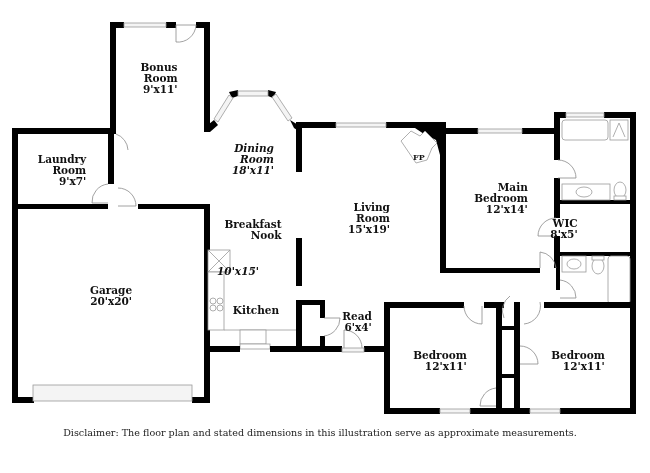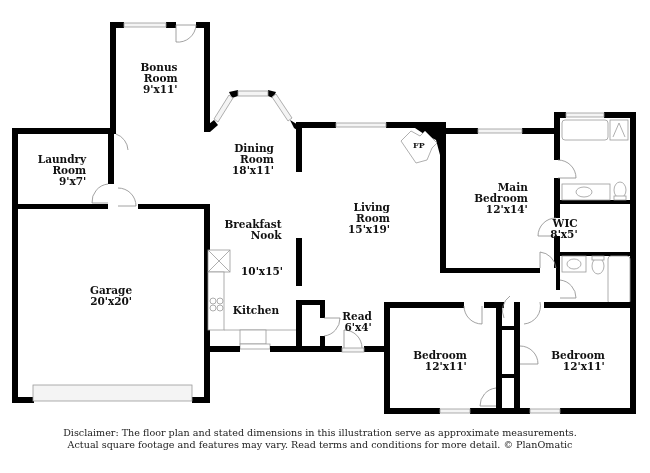--- a/index.html
+++ b/index.html
@@ -164,41 +164,41 @@
   <div>Room</div>
   <div class="dim">9'x11'</div>
 </div>
 
 <div class="lbl" style="left:62px;top:154px;">
   <div>Laundry</div>
   <div>Room</div>
   <div class="dim">9'x7'</div>
 </div>
 
-<div class="lbl" style="left:253px;top:143px;">
+<div class="lbl" style="left:253px;top:143px;font-style:italic;">
   <div>Dining</div>
   <div>Room</div>
   <div class="dim">18'x11'</div>
 </div>
 
 <div class="lbl" style="left:253px;top:219px;">
   <div>Breakfast</div>
   <div>Nook</div>
 </div>
-<div class="lbl" style="left:262px;top:266px;">10'x15'</div>
+<div class="lbl" style="left:238px;top:266px;font-style:italic;">10'x15'</div>
 
 <div class="lbl" style="left:256px;top:305px;">Kitchen</div>
 
 <div class="lbl" style="left:369px;top:202px;">
   <div>Living</div>
   <div>Room</div>
   <div class="dim">15'x19'</div>
 </div>
 
-<div class="fp" style="left:413px;top:140px;">FP</div>
+<div class="fp" style="left:413px;top:152px;">FP</div>
 
 <div class="lbl" style="left:501px;top:182px;">
   <div>Main</div>
   <div>Bedroom</div>
   <div class="dim">12'x14'</div>
 </div>
 
 <div class="lbl" style="left:564px;top:218px;">
   <div>WIC</div>
   <div class="dim">8'x5'</div>
@@ -219,14 +219,13 @@
   <div class="dim">12'x11'</div>
 </div>
 
 <div class="lbl" style="left:578px;top:350px;">
   <div>Bedroom</div>
   <div class="dim">12'x11'</div>
 </div>
 
 <div id="disclaimer">
   <div>Disclaimer: The floor plan and stated dimensions in this illustration serve as approximate measurements.</div>
-  <div>Actual square footage and features may vary. Read terms and conditions for more detail. © PlanOmatic</div>
 </div>
 
 </body></html>

